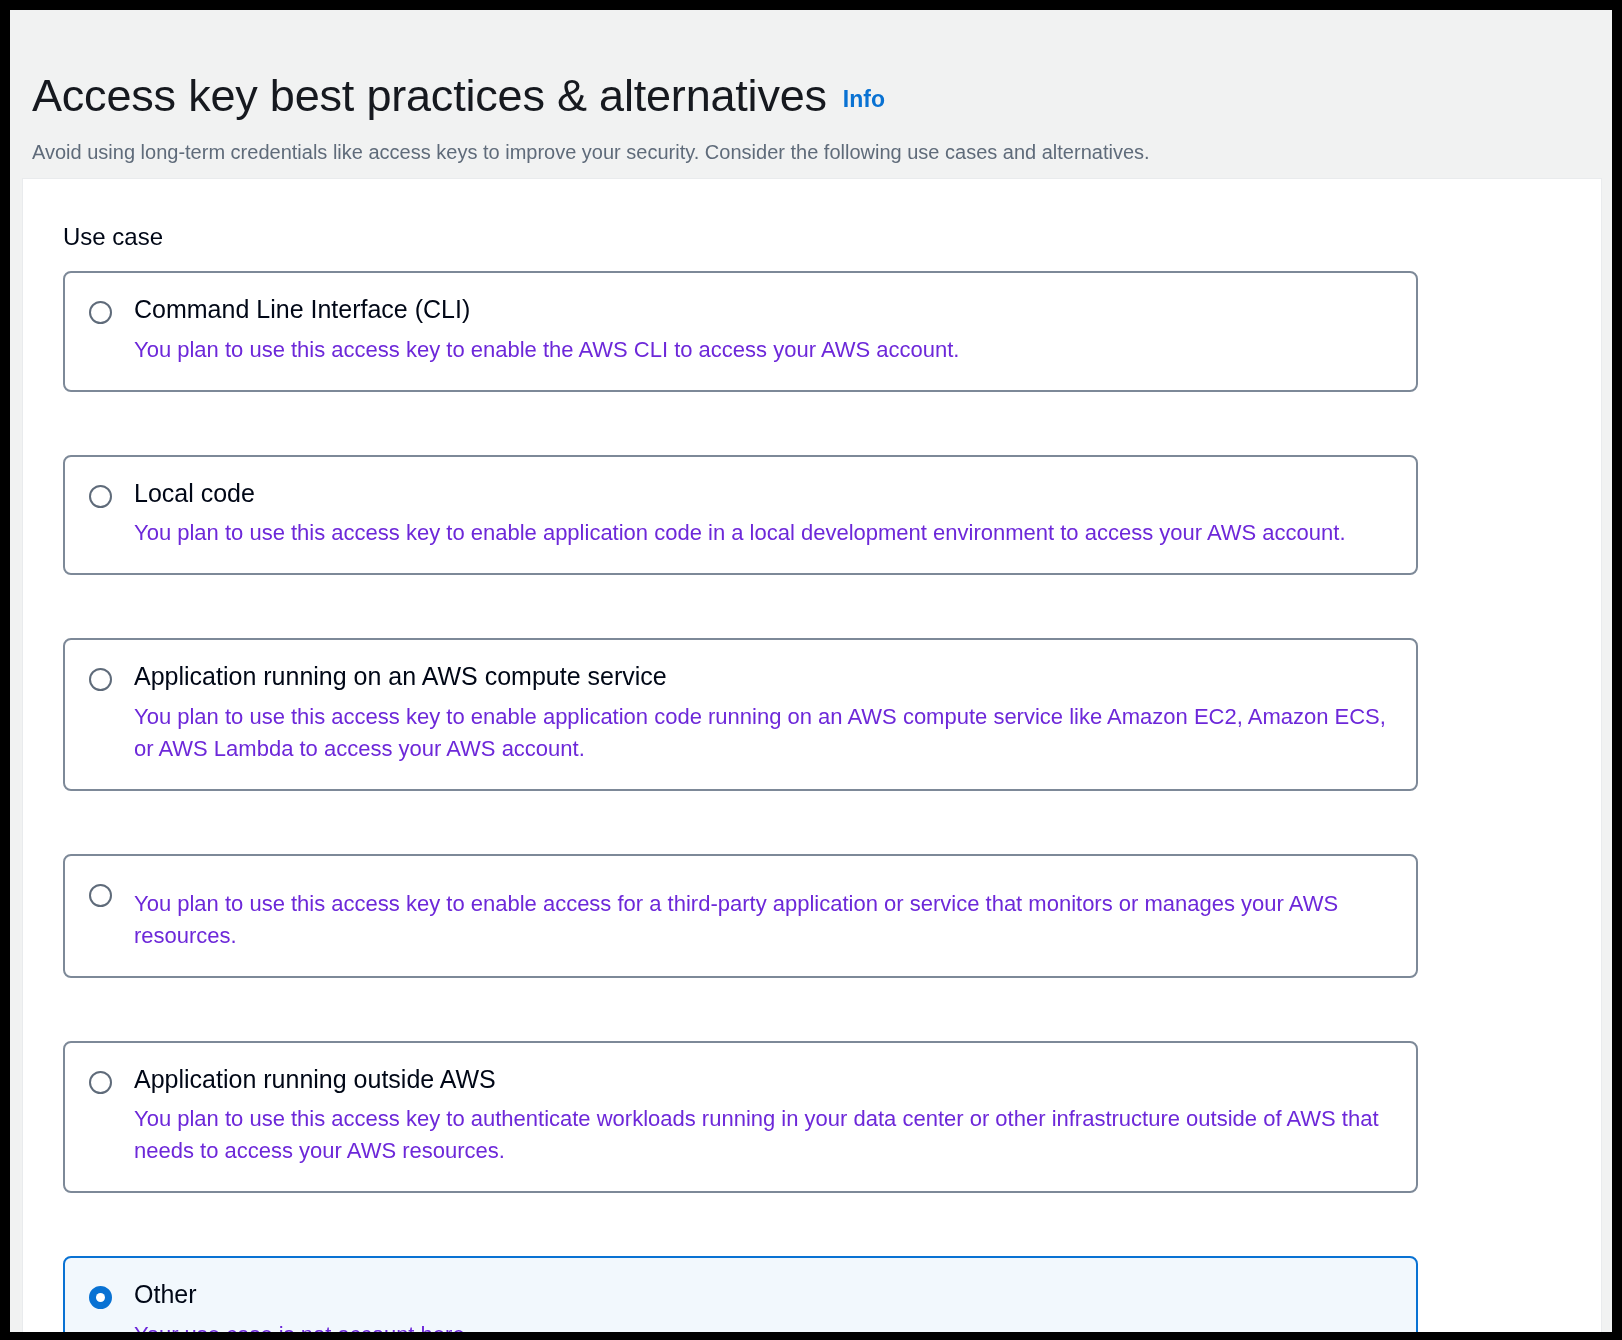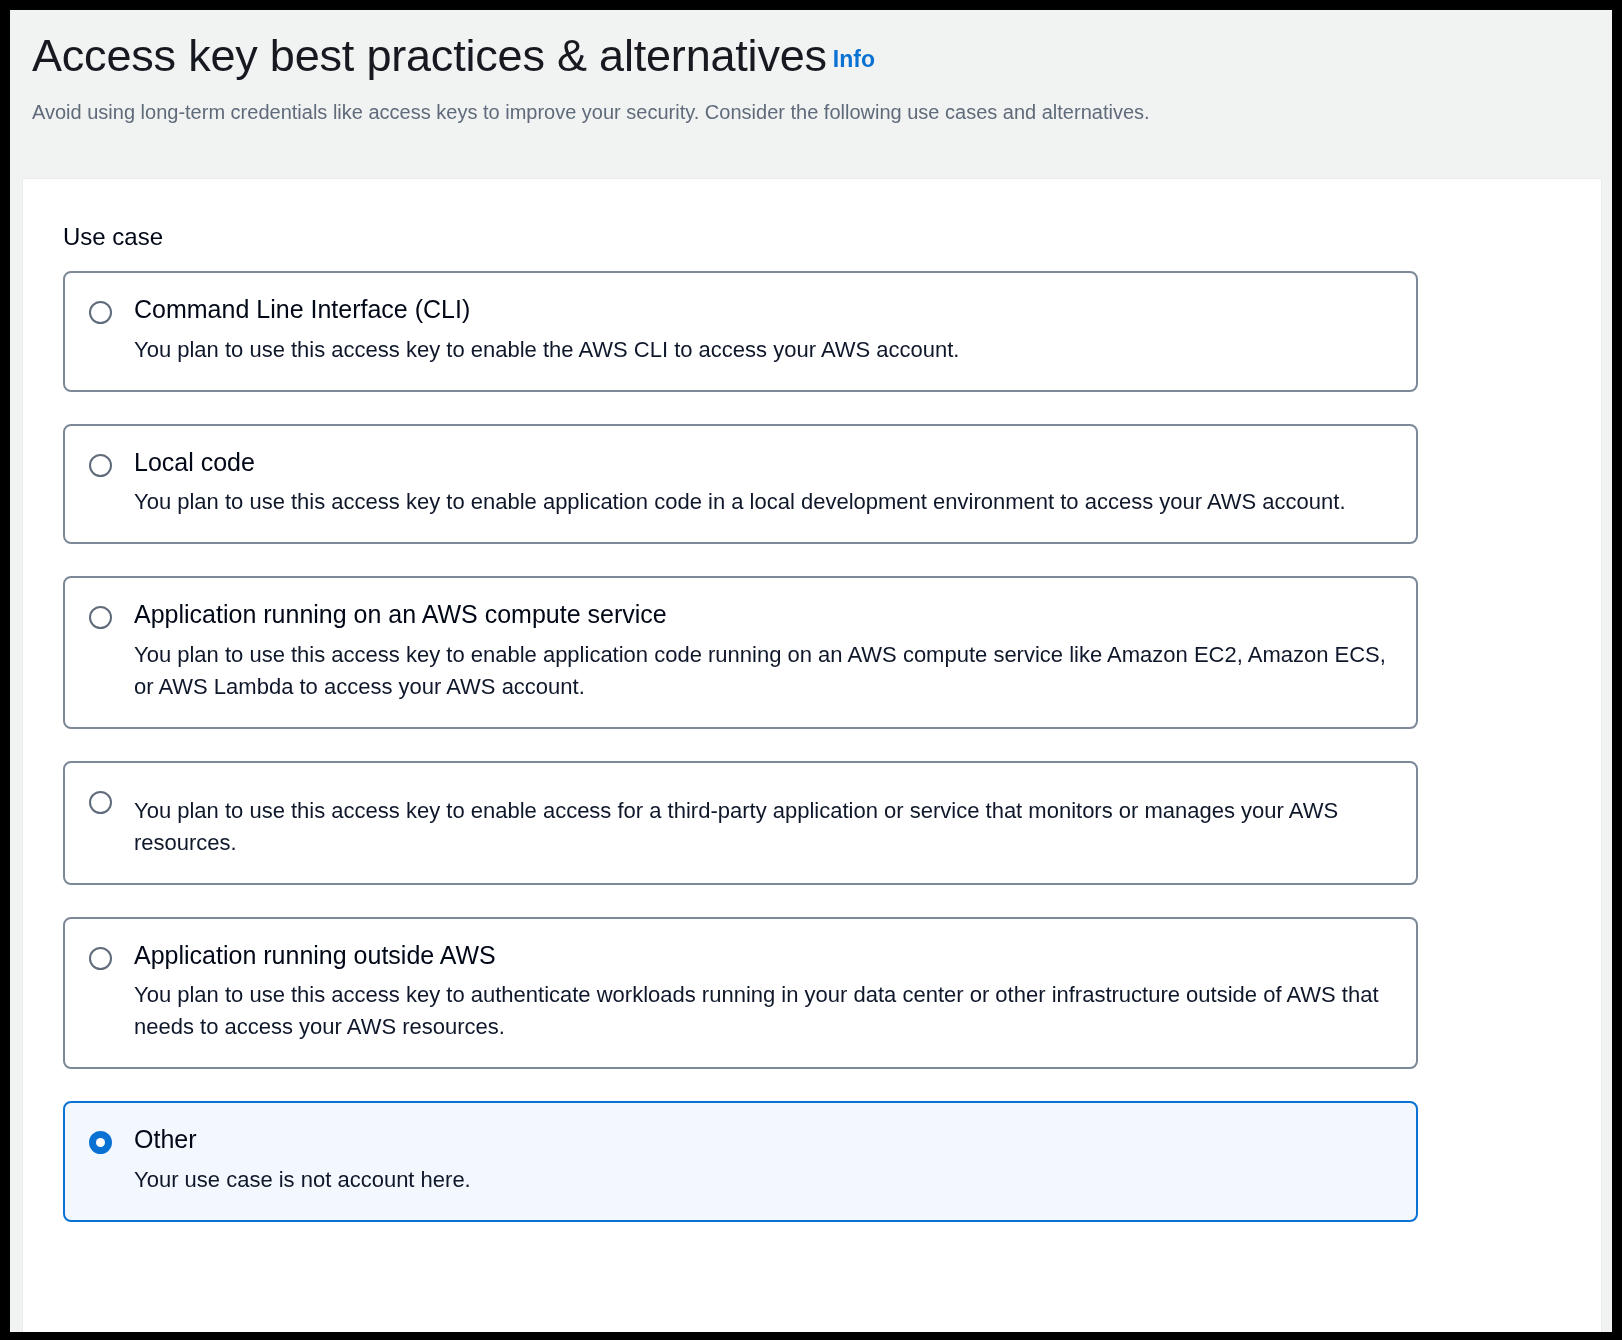--- a/index.html
+++ b/index.html
@@ -19,21 +19,22 @@
   }
   
   .page-header {
     padding: 22px 0 18px 22px;
     background: #f1f2f2;
     height: 168px;
   }
   .title-row {
     display: flex;
     align-items: baseline;
-    gap: 6px;
+    gap: 16px;
+    margin-top: 40px;
   }
   .page-title {
     font-size: 45px;
     font-weight: 400;
     color: #16191f;
     line-height: 1.08;
     letter-spacing: -0.2px;
     margin: 0;
     white-space: nowrap;
   }
@@ -71,21 +72,21 @@
     margin: 2px 0 20px 0;
   }
   .radio-list { display: block; }
   .radio-card {
     position: relative;
     width: 1355px;
     border: 2px solid #7d8998;
     border-radius: 8px;
     background: #ffffff;
     padding: 22px 24px 24px 24px;
-    margin-bottom: 32px;
+    margin-bottom: 63px;
     cursor: pointer;
     display: flex;
     align-items: flex-start;
   }
   .radio-card.selected {
     border-color: #0972d3;
     background: #f2f8fd;
   }
   .radio-outer {
     flex: 0 0 auto;
@@ -115,21 +116,21 @@
     flex: 1 1 auto;
   }
   .radio-title {
     font-size: 25px;
     color: #000716;
     line-height: 1.15;
     margin: 0;
   }
   .radio-desc {
     font-size: 22px;
-    color: #0f172a;
+    color: #6d28d9;
     line-height: 1.45;
     margin: 10px 0 0 0;
     max-width: 1255px;
   }
   .radio-card.partial {
     margin-bottom: 0;
   }
 </style>
 </head>
 <body>

